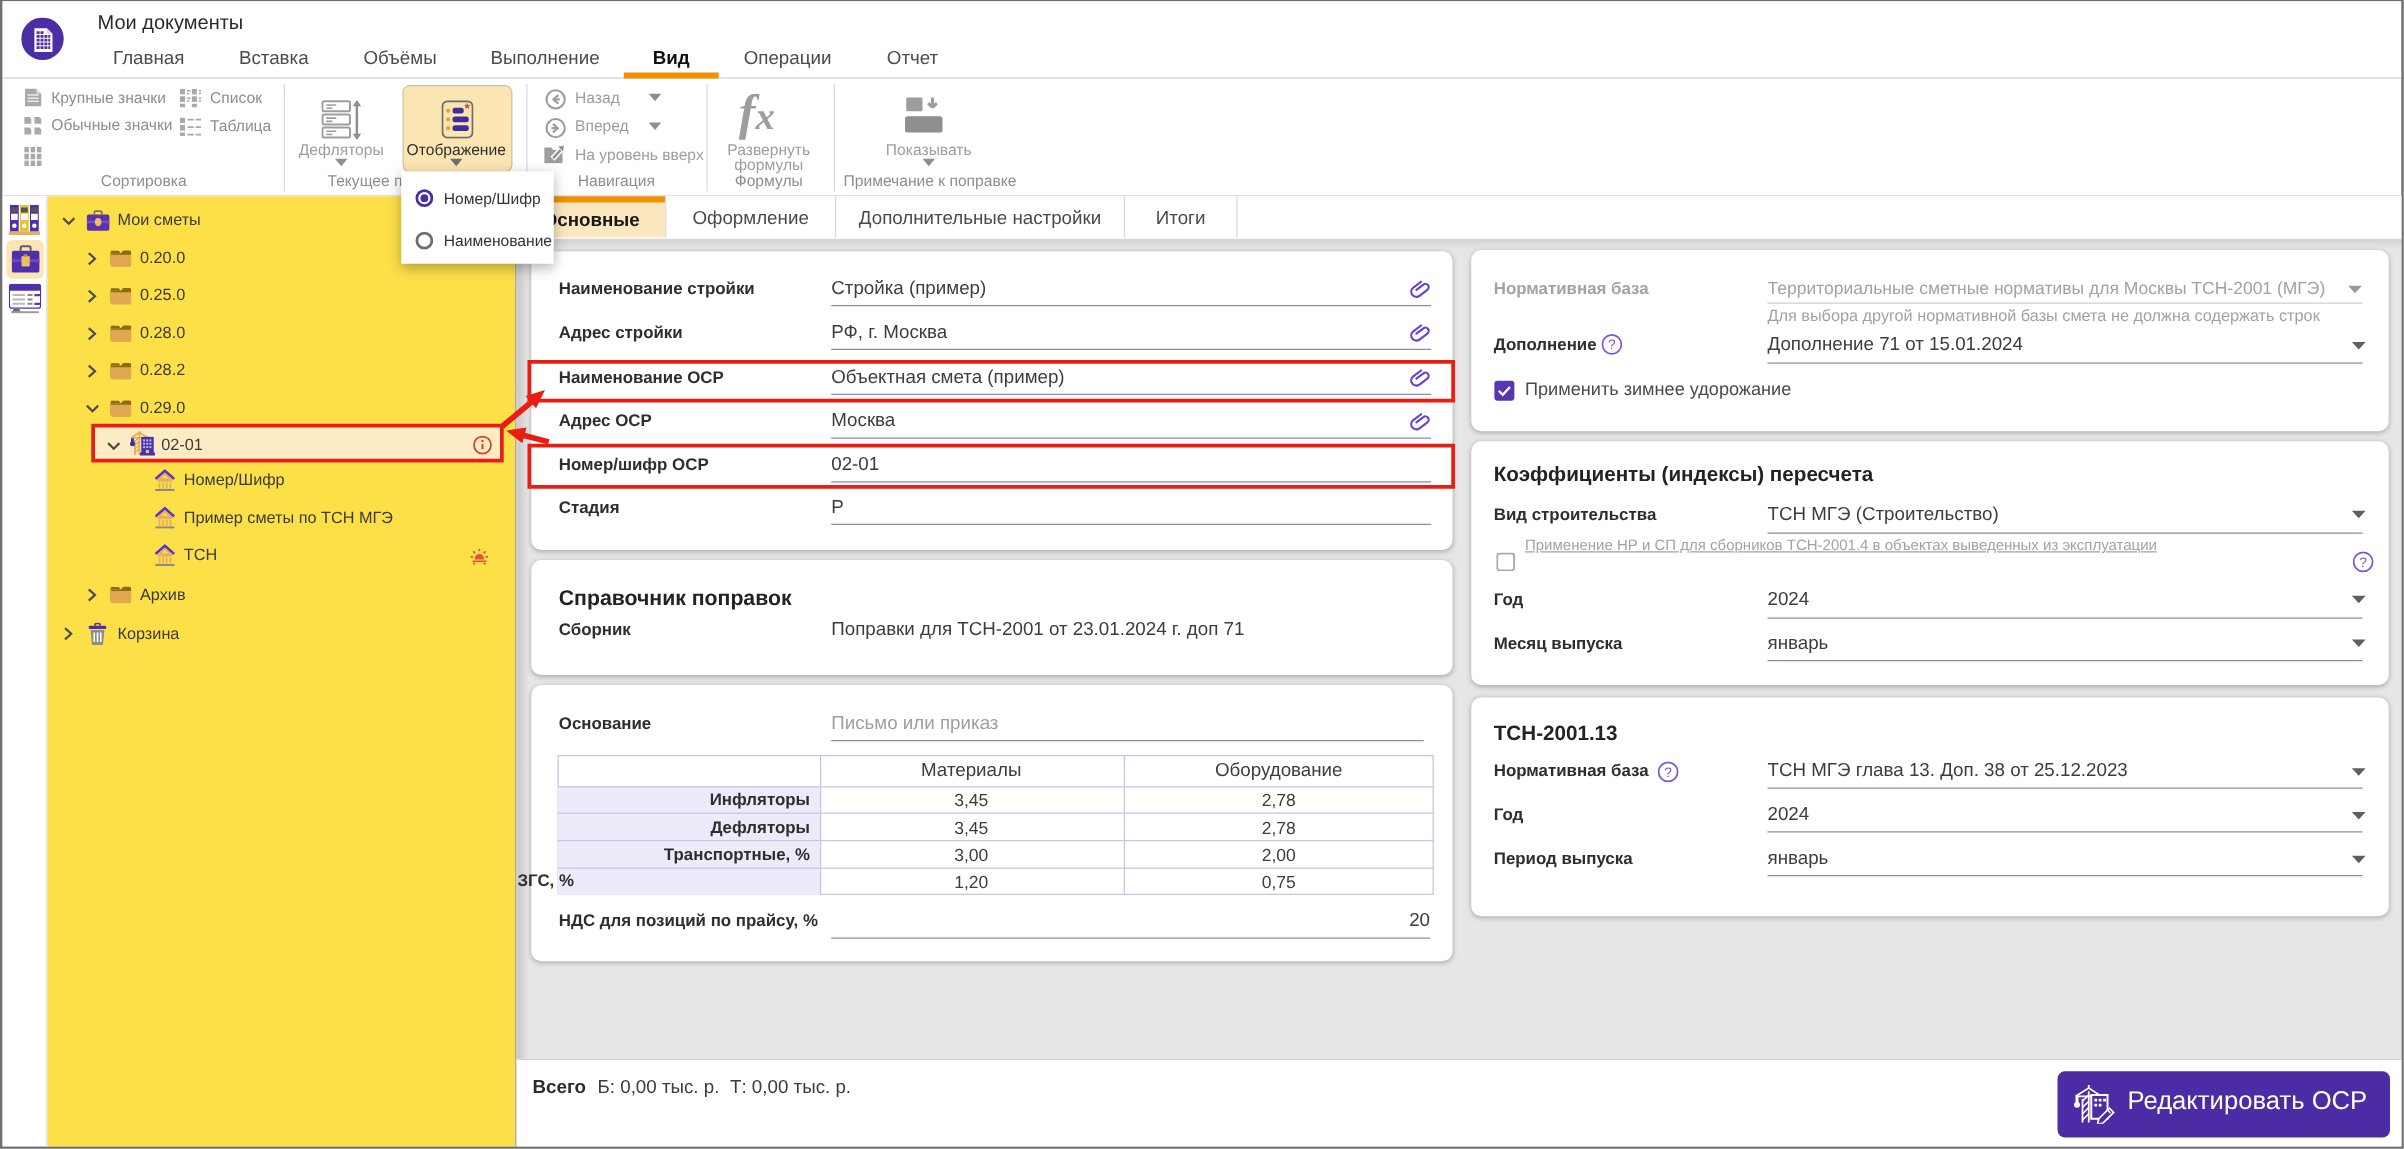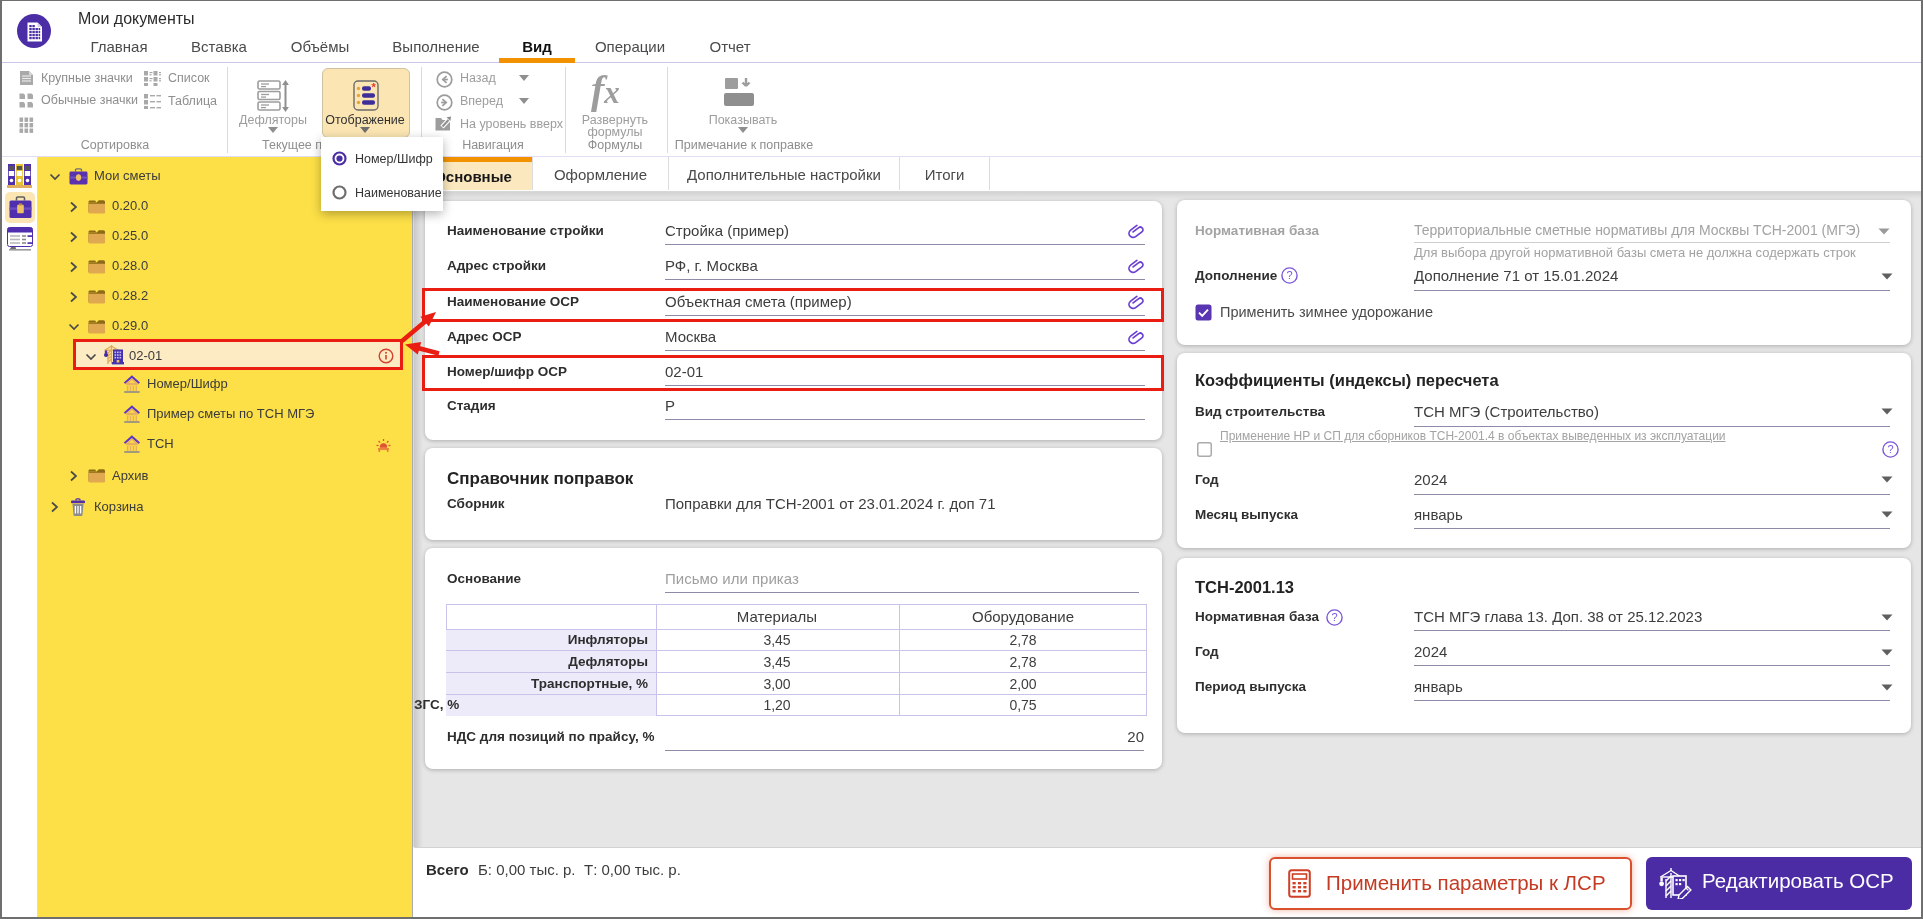--- a/index.html
+++ b/index.html
@@ -615,38 +615,20 @@
       <div class="flabel" style="left:781px;top:522px;">Период выпуска</div>
       <div class="fvalue" style="left:1000px;top:521px;">январь</div>
       <svg class="abs" style="left:1466px;top:525.5px;" width="14" height="9" viewBox="0 0 14 9">
           <path d="M1.5 1.5 L7 7.5 L12.5 1.5z" fill="#5f5f5f"></path>
         </svg>
       <div class="fline" style="left:1000px;top:543px;width:476px;"></div>
       <div class="bottombar">
         <div class="abs" style="left:12px;top:13px;font-size:15px;font-weight:bold;color:#2c2c2c;">Всего</div>
         <div class="abs" style="left:64px;top:13px;font-size:15px;color:#3c3c3c;">Б: 0,00 тыс. р.</div>
         <div class="abs" style="left:170px;top:13px;font-size:15px;color:#3c3c3c;">Т: 0,00 тыс. р.</div>
-        <div class="abs" style="left:855px;top:9px;width:363px;height:53px;background:#fff;border:2px solid #d8502d;border-radius:6px;box-sizing:border-box;box-shadow:0 0 7px rgba(224,90,48,0.45);">
-          <svg class="abs" style="left:17px;top:10px;" width="23" height="29" viewBox="0 0 23 29">
-            <rect x="1.2" y="1.2" width="20.6" height="26.6" rx="2.5" fill="none" stroke="#cf4026" stroke-width="2"></rect>
-            <rect x="4.5" y="5" width="14" height="5" fill="none" stroke="#cf4026" stroke-width="1.6"></rect>
-            <g fill="#cf4026">
-              <rect x="4.5" y="13" width="3.2" height="2.4"></rect>
-                <rect x="9.9" y="13" width="3.2" height="2.4"></rect>
-                <rect x="15.3" y="13" width="3.2" height="2.4"></rect>
-              <rect x="4.5" y="17" width="3.2" height="2.4"></rect>
-                <rect x="9.9" y="17" width="3.2" height="2.4"></rect>
-                <rect x="15.3" y="17" width="3.2" height="2.4"></rect>
-              <rect x="4.5" y="21" width="3.2" height="2.4"></rect>
-                <rect x="9.9" y="21" width="3.2" height="2.4"></rect>
-                <rect x="15.3" y="21" width="3.2" height="2.4"></rect>
-            </g>
-          </svg>
-          <div class="abs" style="left:55px;top:12px;font-size:20.5px;color:#c43a22;white-space:nowrap;">Применить параметры к ЛСР</div>
-        </div>
         <div class="abs" style="left:1232px;top:9px;width:266px;height:53px;background:#4c2ca4;border-radius:6px;">
           <svg class="abs" style="left:13px;top:10px;" width="34" height="32" viewBox="0 0 34 32">
             <g stroke="#fff" stroke-width="1.4" fill="none">
               <line x1="12" y1="31" x2="12" y2="6"></line>
                 <line x1="7" y1="31" x2="7" y2="12"></line>
               <line x1="7" y1="14" x2="12" y2="9"></line>
                 <line x1="7" y1="19" x2="12" y2="14"></line>
                 <line x1="7" y1="24" x2="12" y2="19"></line>
                 <line x1="7" y1="29" x2="12" y2="24"></line>
               <line x1="1.5" y1="10" x2="22" y2="10"></line>

